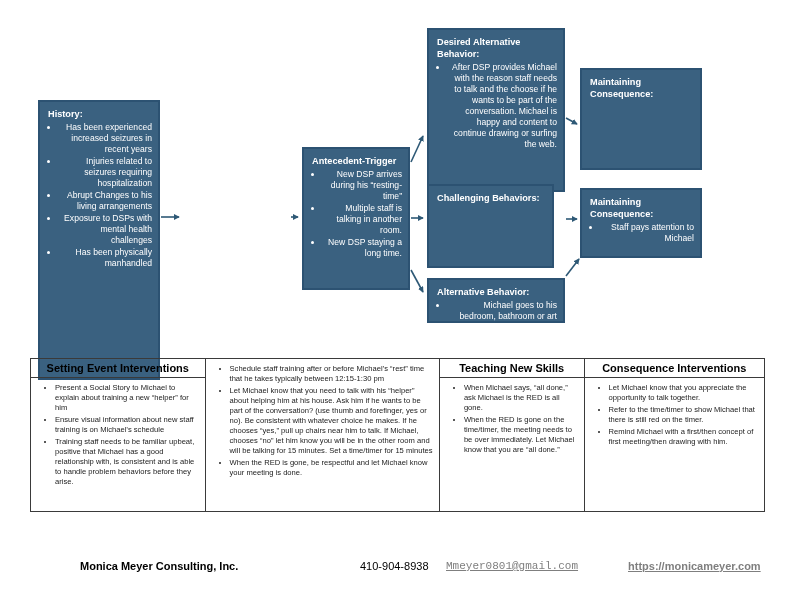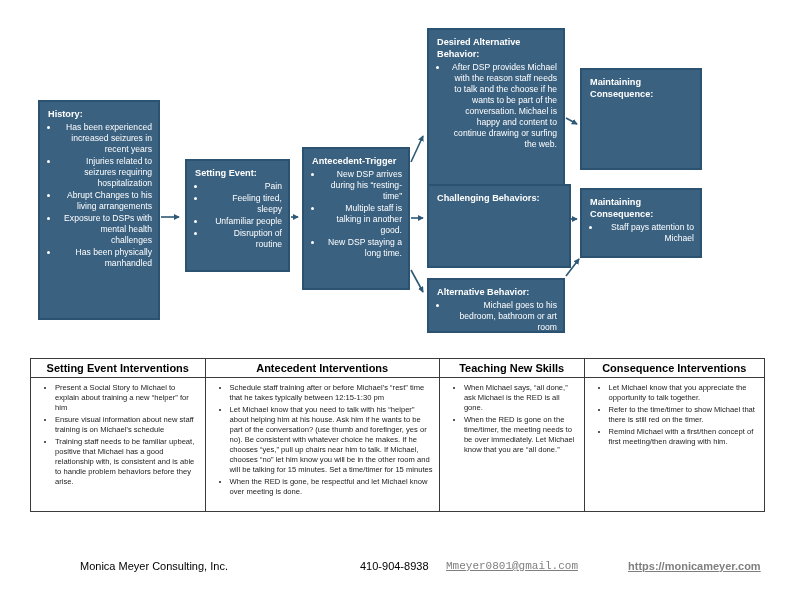--- a/index.html
+++ b/index.html
@@ -32,26 +32,26 @@
   .flow-box .box-title {
     font-weight: bold;
     font-size: 9.2px;
     margin-bottom: 1px;
   }
   .flow-box ul {
     list-style: disc;
     margin-left: 11px;
   }
   .flow-box ul li { margin-bottom: 1px; text-align: right; }
-  #box-history      { left: 38px;  top: 100px; width: 122px; height: 220px; }
+  #box-history      { left: 38px;  top: 100px; width: 122px; height: 280px; }
   #box-setting      { left: 185px; top: 159px; width: 105px; height: 113px; }
   #box-antecedent   { left: 302px; top: 147px; width: 108px; height: 143px; }
   #box-desired      { left: 427px; top: 28px;  width: 138px; height: 164px; }
-  #box-challenging  { left: 427px; top: 184px; width: 144px; height: 84px;  }
-  #box-alternative  { left: 427px; top: 278px; width: 138px; height: 55px;  }
+  #box-challenging  { left: 427px; top: 184px; width: 127px; height: 84px;  }
+  #box-alternative  { left: 427px; top: 278px; width: 138px; height: 45px;  }
   #box-mc1          { left: 580px; top: 68px;  width: 122px; height: 102px; }
   #box-mc2          { left: 580px; top: 188px; width: 122px; height: 70px;  }
   
   .arrow-layer {
     position: absolute;
     left: 0; top: 0;
     width: 792px; height: 612px;
     pointer-events: none;
   }
   .arrow-line { stroke: var(--arrow-color); stroke-width: 1.6; fill: none; }
@@ -83,21 +83,21 @@
     line-height: 1.32;
     color: #222;
     padding: 5px 6px 6px 6px;
     min-height: 133px;
   }
   .iv-body ul { list-style: disc; margin-left: 18px; }
   .iv-body li { margin-bottom: 2px; }
   
   .footer { position: absolute; top: 560px; left: 0; width: 792px; height: 24px; font-size: 11px; color: #000; }
   .footer-item { position: absolute; white-space: nowrap; }
-  #footer-company { left: 80px;  font-weight: normal; }
+  #footer-company { left: 80px;  font-weight: bold; }
   #footer-phone   { left: 360px; }
   #footer-email   { left: 446px; color: var(--link-gray); text-decoration: underline; font-family: Liberation Mono, monospace; }
   #footer-site    { left: 628px; color: var(--link-gray); text-decoration: underline; font-weight: bold; }
 </style>
 </head>
 <body>
 
 <div class="canvas">
 
   <svg class="arrow-layer" viewBox="0 0 792 612">
@@ -120,35 +120,26 @@
     <div class="box-title">History:</div>
     <ul>
         <li>Has been experienced increased seizures in recent years</li>
         <li>Injuries related to seizures requiring hospitalization</li>
         <li>Abrupt Changes to his living arrangements</li>
         <li>Exposure to DSPs with mental health challenges</li>
         <li>Has been physically manhandled</li>
       </ul>
   </div>
 
-  <div class="flow-box" id="box-setting">
-    <div class="box-title">Setting Event:</div>
-    <ul>
-        <li>Pain</li>
-        <li>Feeling tired, sleepy</li>
-        <li>Unfamiliar people</li>
-        <li>Disruption of routine</li>
-      </ul>
-  </div>
 
   <div class="flow-box" id="box-antecedent">
     <div class="box-title">Antecedent-Trigger</div>
     <ul>
         <li>New DSP arrives during his “resting-time”</li>
-        <li>Multiple staff is talking in another good.</li>
+        <li>Multiple staff is talking in another room.</li>
         <li>New DSP staying a long time.</li>
       </ul>
   </div>
 
   <div class="flow-box" id="box-desired">
     <div class="box-title">Desired Alternative Behavior:</div>
     <ul>
         <li>After DSP provides Michael with the reason staff needs to talk and the choose if he wants to be part of the conversation. Michael is happy and content to continue drawing or surfing the web.</li>
       </ul>
   </div>
@@ -180,26 +171,25 @@
       <div class="iv-header">Setting Event Interventions</div>
       <div class="iv-body">
         <ul>
             <li>Present a Social Story to Michael to explain about training a new “helper” for him</li>
             <li>Ensure visual information about new staff training is on Michael’s schedule</li>
             <li>Training staff needs to be familiar upbeat, positive that Michael has a good relationship with, is consistent and is able to handle problem behaviors before they arise.</li>
           </ul>
       </div>
     </div>
     <div class="iv-col iv-col-1">
-      <div class="iv-header">Antecedent Interventions</div>
       <div class="iv-body">
         <ul>
             <li>Schedule staff training after or before Michael’s “rest” time that he takes typically between 12:15-1:30 pm</li>
             <li>Let Michael know that you need to talk with his “helper” about helping him at his house. Ask him if he wants to be part of the conversation? (use thumb and forefinger, yes or no). Be consistent with whatever choice he makes. If he chooses “yes,” pull up chairs near him to talk. If Michael, chooses “no” let him know you will be in the other room and will be talking for 15 minutes. Set a time/timer for 15 minutes</li>
-            <li>When the RED is gone, be respectful and let Michael know over meeting is done.</li>
+            <li>When the RED is gone, be respectful and let Michael know your meeting is done.</li>
           </ul>
       </div>
     </div>
     <div class="iv-col iv-col-2">
       <div class="iv-header">Teaching New Skills</div>
       <div class="iv-body">
         <ul>
             <li>When Michael says, “all done,” ask Michael is the RED is all gone.</li>
             <li>When the RED is gone on the time/timer, the meeting needs to be over immediately. Let Michael know that you are “all done.”</li>
           </ul>

